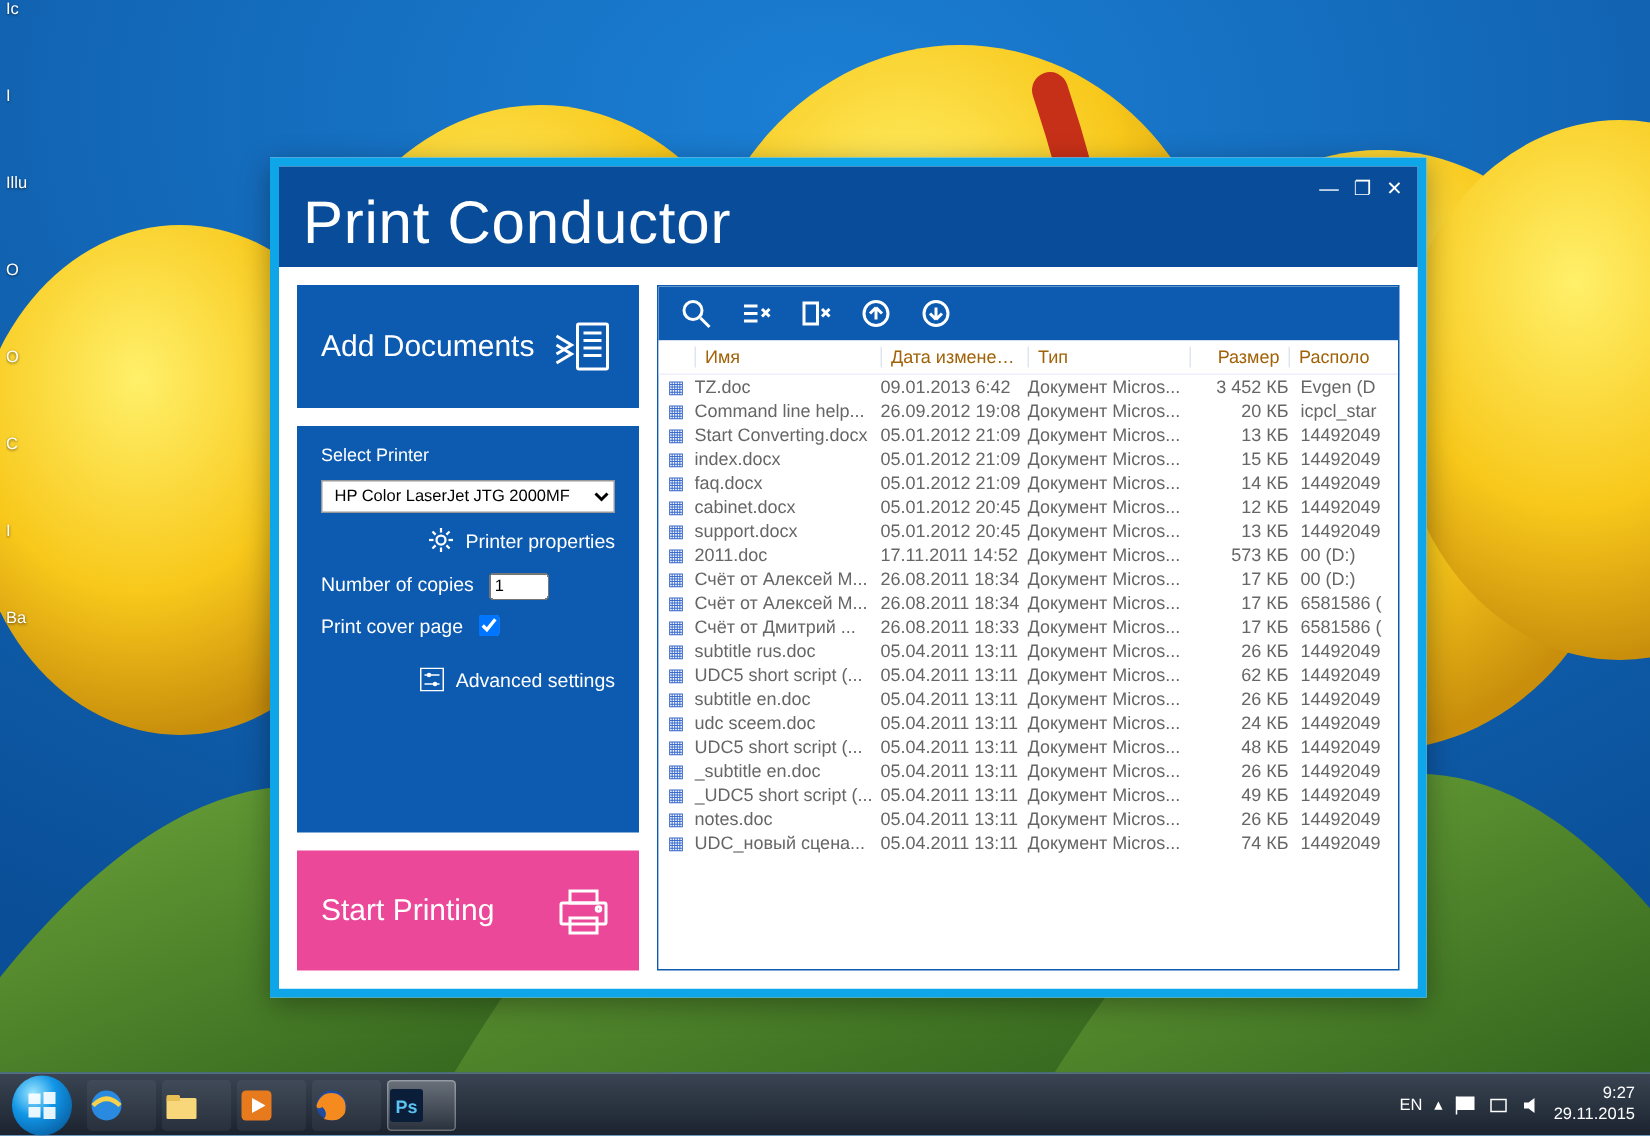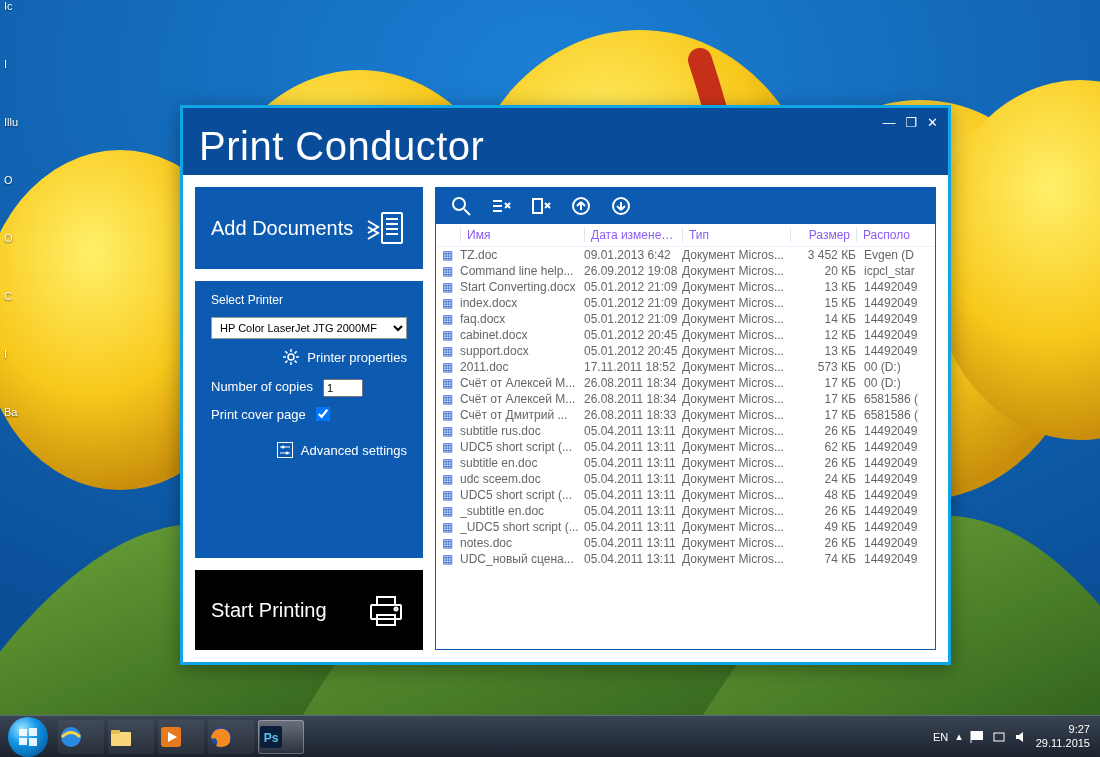--- a/index.html
+++ b/index.html
@@ -14,21 +14,21 @@
 }
 #desk-icons {
   position: absolute; left: 4px; top: 0; width: 18px; color: #fff; font-size: 11px;
   text-shadow: 0 1px 2px rgba(0,0,0,.6); z-index: 1;
 }
 #desk-icons div { margin-bottom: 46px; overflow: hidden; white-space: nowrap; }
 
 
 #app {
   position: absolute; left: 180px; top: 105px; width: 771px; height: 560px;
-  background: #fff; border: 3px solid #0ea5e9; z-index: 5;
+  background: #fff; border: 6px solid #0ea5e9; z-index: 5;
   box-shadow: 0 4px 18px rgba(0,0,0,.35);
   display: flex; flex-direction: column;
 }
 #titlebar {
   height: 67px; background: #084c9a; color: #fff;
   display: flex; align-items: flex-end; padding: 0 16px 6px;
   position: relative;
 }
 #titlebar h1 { font-weight: 200; font-size: 40px; letter-spacing: .5px; }
 #win-controls {
@@ -40,21 +40,21 @@
 #app-body { flex: 1; display: flex; padding: 12px; gap: 12px; background: #fff; }
 
 
 #left-col { width: 228px; display: flex; flex-direction: column; gap: 12px; }
 .panel-btn {
   background: #0d5bb0; color: #fff; padding: 20px 16px;
   display: flex; justify-content: space-between; align-items: center;
   font-size: 20px; font-weight: 300; cursor: pointer; min-height: 78px;
 }
 .panel-blue { background: #0d5bb0; }
-.panel-green { background: #000000; height: 80px; }
+.panel-green { background: #ec4899; height: 80px; }
 .icon-svg { width: 42px; height: 42px; }
 .icon-svg * { stroke: #fff; stroke-width: 2; fill: none; }
 
 #select-printer {
   background: #0d5bb0; color: #fff; padding: 12px 16px 14px;
   font-size: 14px; flex: 1;
 }
 #select-printer .hdr { font-size: 12px; font-weight: 300; margin-bottom: 10px; }
 #select-printer select {
   width: 100%; font-size: 11px; padding: 3px 4px; margin-bottom: 10px;
@@ -85,21 +85,21 @@
   cursor: pointer;
 }
 .tb-btn svg { width: 20px; height: 20px; }
 .tb-btn svg * { stroke: #fff; stroke-width: 2; fill: none; }
 
 #file-list {
   flex: 1; overflow-y: auto; background: #fff; position: relative;
   font-size: 12px; color: #555;
 }
 #file-hdr {
-  display: flex; padding: 4px 6px; font-size: 12px; color: #8b5cf6;
+  display: flex; padding: 4px 6px; font-size: 12px; color: #a16207;
   position: sticky; top: 0; background: #fff; border-bottom: 1px solid #eef; justify-content: center;
 }
 #file-hdr div { border-left: 1px solid #e0e6f0; padding: 0 6px; }
 #file-hdr div:first-child { border-left: none; }
 .col-icon { width: 18px; flex: 0 0 18px; }
 .col-name { flex: 0 0 124px; overflow: hidden; white-space: nowrap; text-overflow: ellipsis; }
 .col-date { flex: 0 0 98px; overflow: hidden; white-space: nowrap; text-overflow: ellipsis; }
 .col-type { flex: 0 0 108px; overflow: hidden; white-space: nowrap; text-overflow: ellipsis; }
 .col-size { flex: 0 0 66px; text-align: right; overflow: hidden; white-space: nowrap; text-overflow: ellipsis; }
 .col-loc  { flex: 1 1 auto; overflow: hidden; white-space: nowrap; text-overflow: ellipsis; padding-left: 8px; }
@@ -369,21 +369,21 @@
               <span class="col-icon">▦</span>
               <span class="col-name">support.docx</span>
               <span class="col-date">05.01.2012 20:45</span>
               <span class="col-type">Документ Micros...</span>
               <span class="col-size">13 КБ</span>
               <span class="col-loc">14492049</span>
             </div>
             <div class="file-row">
               <span class="col-icon">▦</span>
               <span class="col-name">2011.doc</span>
-              <span class="col-date">17.11.2011 18:52</span>
+              <span class="col-date">17.11.2011 14:52</span>
               <span class="col-type">Документ Micros...</span>
               <span class="col-size">573 КБ</span>
               <span class="col-loc">00 (D:)</span>
             </div>
             <div class="file-row">
               <span class="col-icon">▦</span>
               <span class="col-name">Счёт от Алексей М...</span>
               <span class="col-date">26.08.2011 18:34</span>
               <span class="col-type">Документ Micros...</span>
               <span class="col-size">17 КБ</span>

